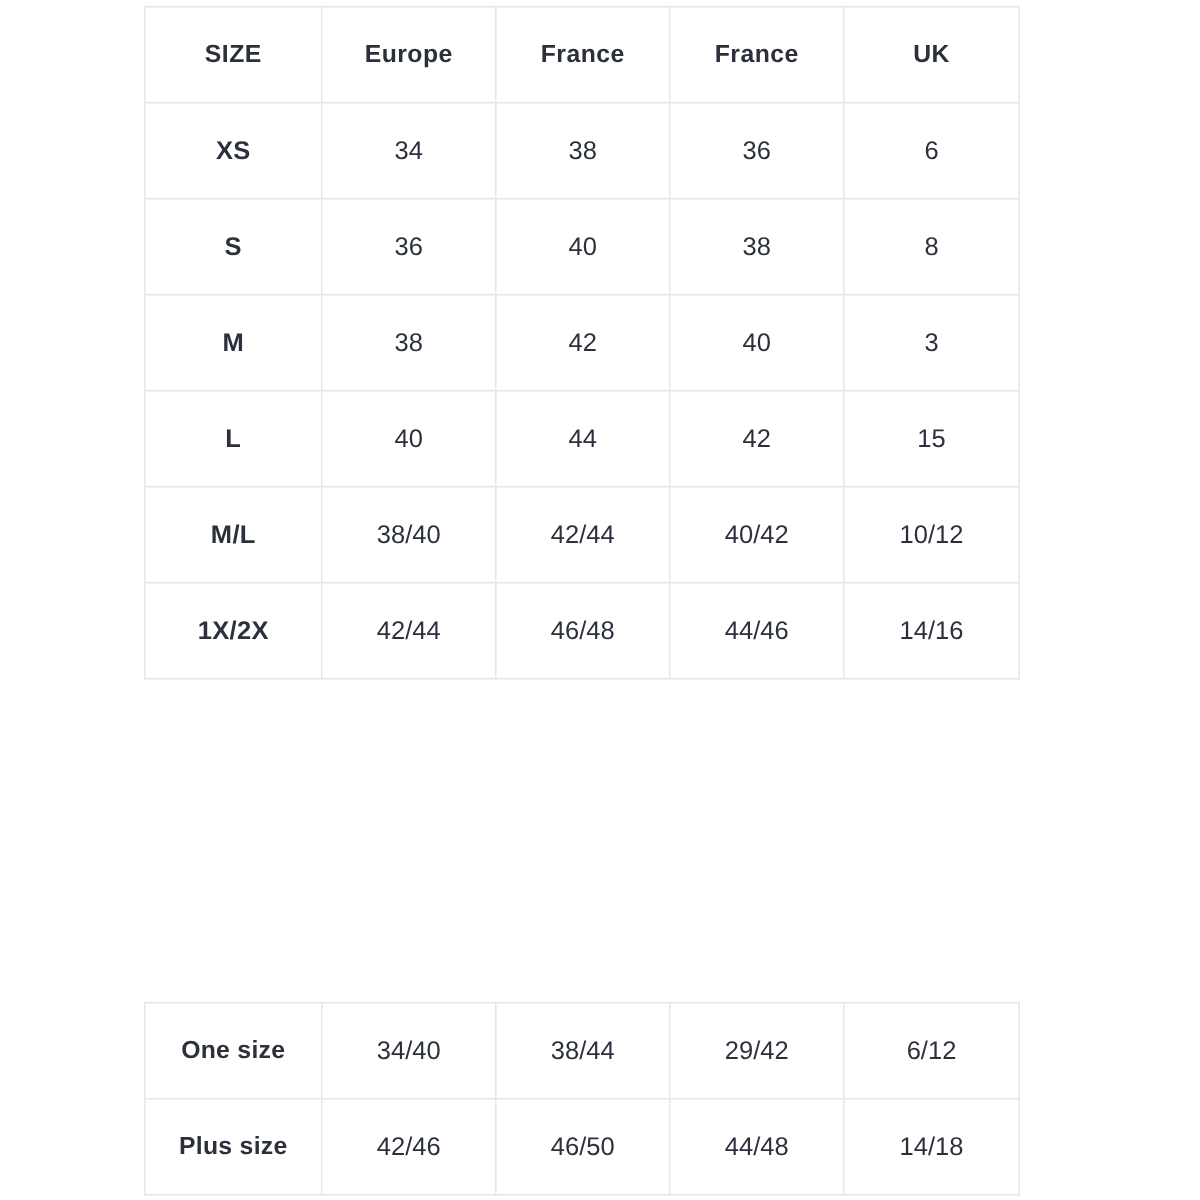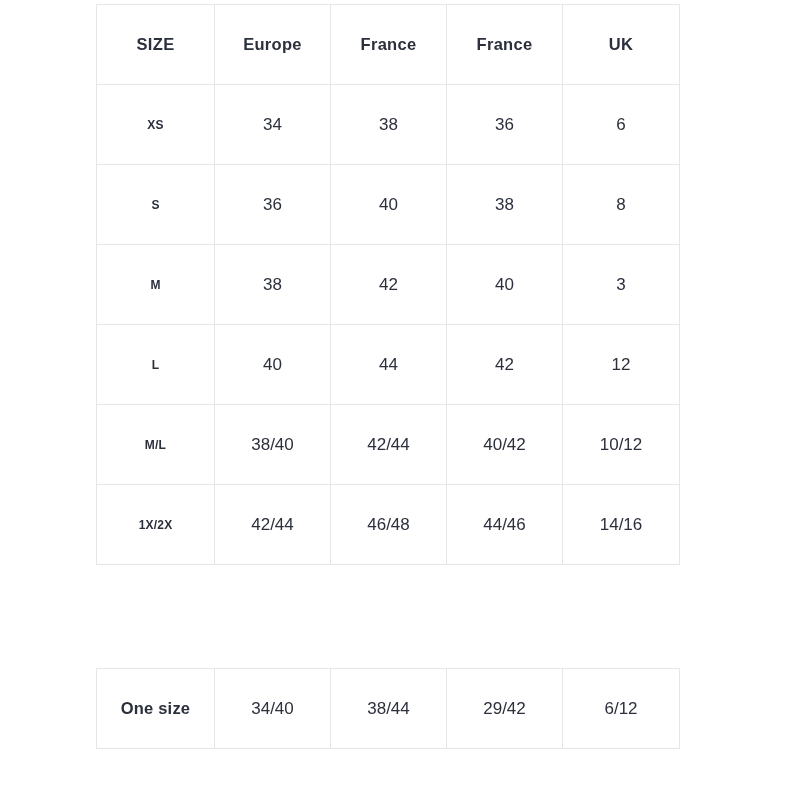--- a/index.html
+++ b/index.html
@@ -41,30 +41,30 @@
 
   table.size-table td,
   table.size-table th {
     border: 1px solid #e4e6ea;
     height: 63px;
     text-align: center;
     vertical-align: middle;
     font-size: 17px;
     font-weight: 400;
     color: #2b303c;
-    padding: 8px 4px;
+    padding: 0 4px;
   }
   table.size-table th {
     font-weight: 700;
     font-size: 16.5px;
     letter-spacing: 0.3px;
   }
   table.size-table td.rowhead {
     font-weight: 700;
-    font-size: 12px;
+    font-size: 17px;
     letter-spacing: 0.2px;
   }
   table.size-table.secondary-table td {
     height: 63px;
     margin-top: 20px;
   }
   table.size-table.secondary-table td.rowhead {
     font-size: 16.5px;
   }
 </style>
@@ -111,21 +111,21 @@
           <td>38</td>
           <td>42</td>
           <td>40</td>
           <td>3</td>
         </tr>
         <tr>
           <td class="rowhead">L</td>
           <td>40</td>
           <td>44</td>
           <td>42</td>
-          <td>12</td>
+          <td>15</td>
         </tr>
         <tr>
           <td class="rowhead">M/L</td>
           <td>38/40</td>
           <td>42/44</td>
           <td>40/42</td>
           <td>10/12</td>
         </tr>
         <tr>
           <td class="rowhead">1X/2X</td>
@@ -148,17 +148,24 @@
           <col class="c4">
       </colgroup>
       <tbody>
         <tr>
           <td class="rowhead">One size</td>
           <td>34/40</td>
           <td>38/44</td>
           <td>29/42</td>
           <td>6/12</td>
         </tr>
+        <tr>
+          <td class="rowhead">Plus size</td>
+          <td>42/46</td>
+          <td>46/50</td>
+          <td>44/48</td>
+          <td>14/18</td>
+        </tr>
       </tbody>
     </table>
   </div>
 
 </div>
 
 </body></html>

